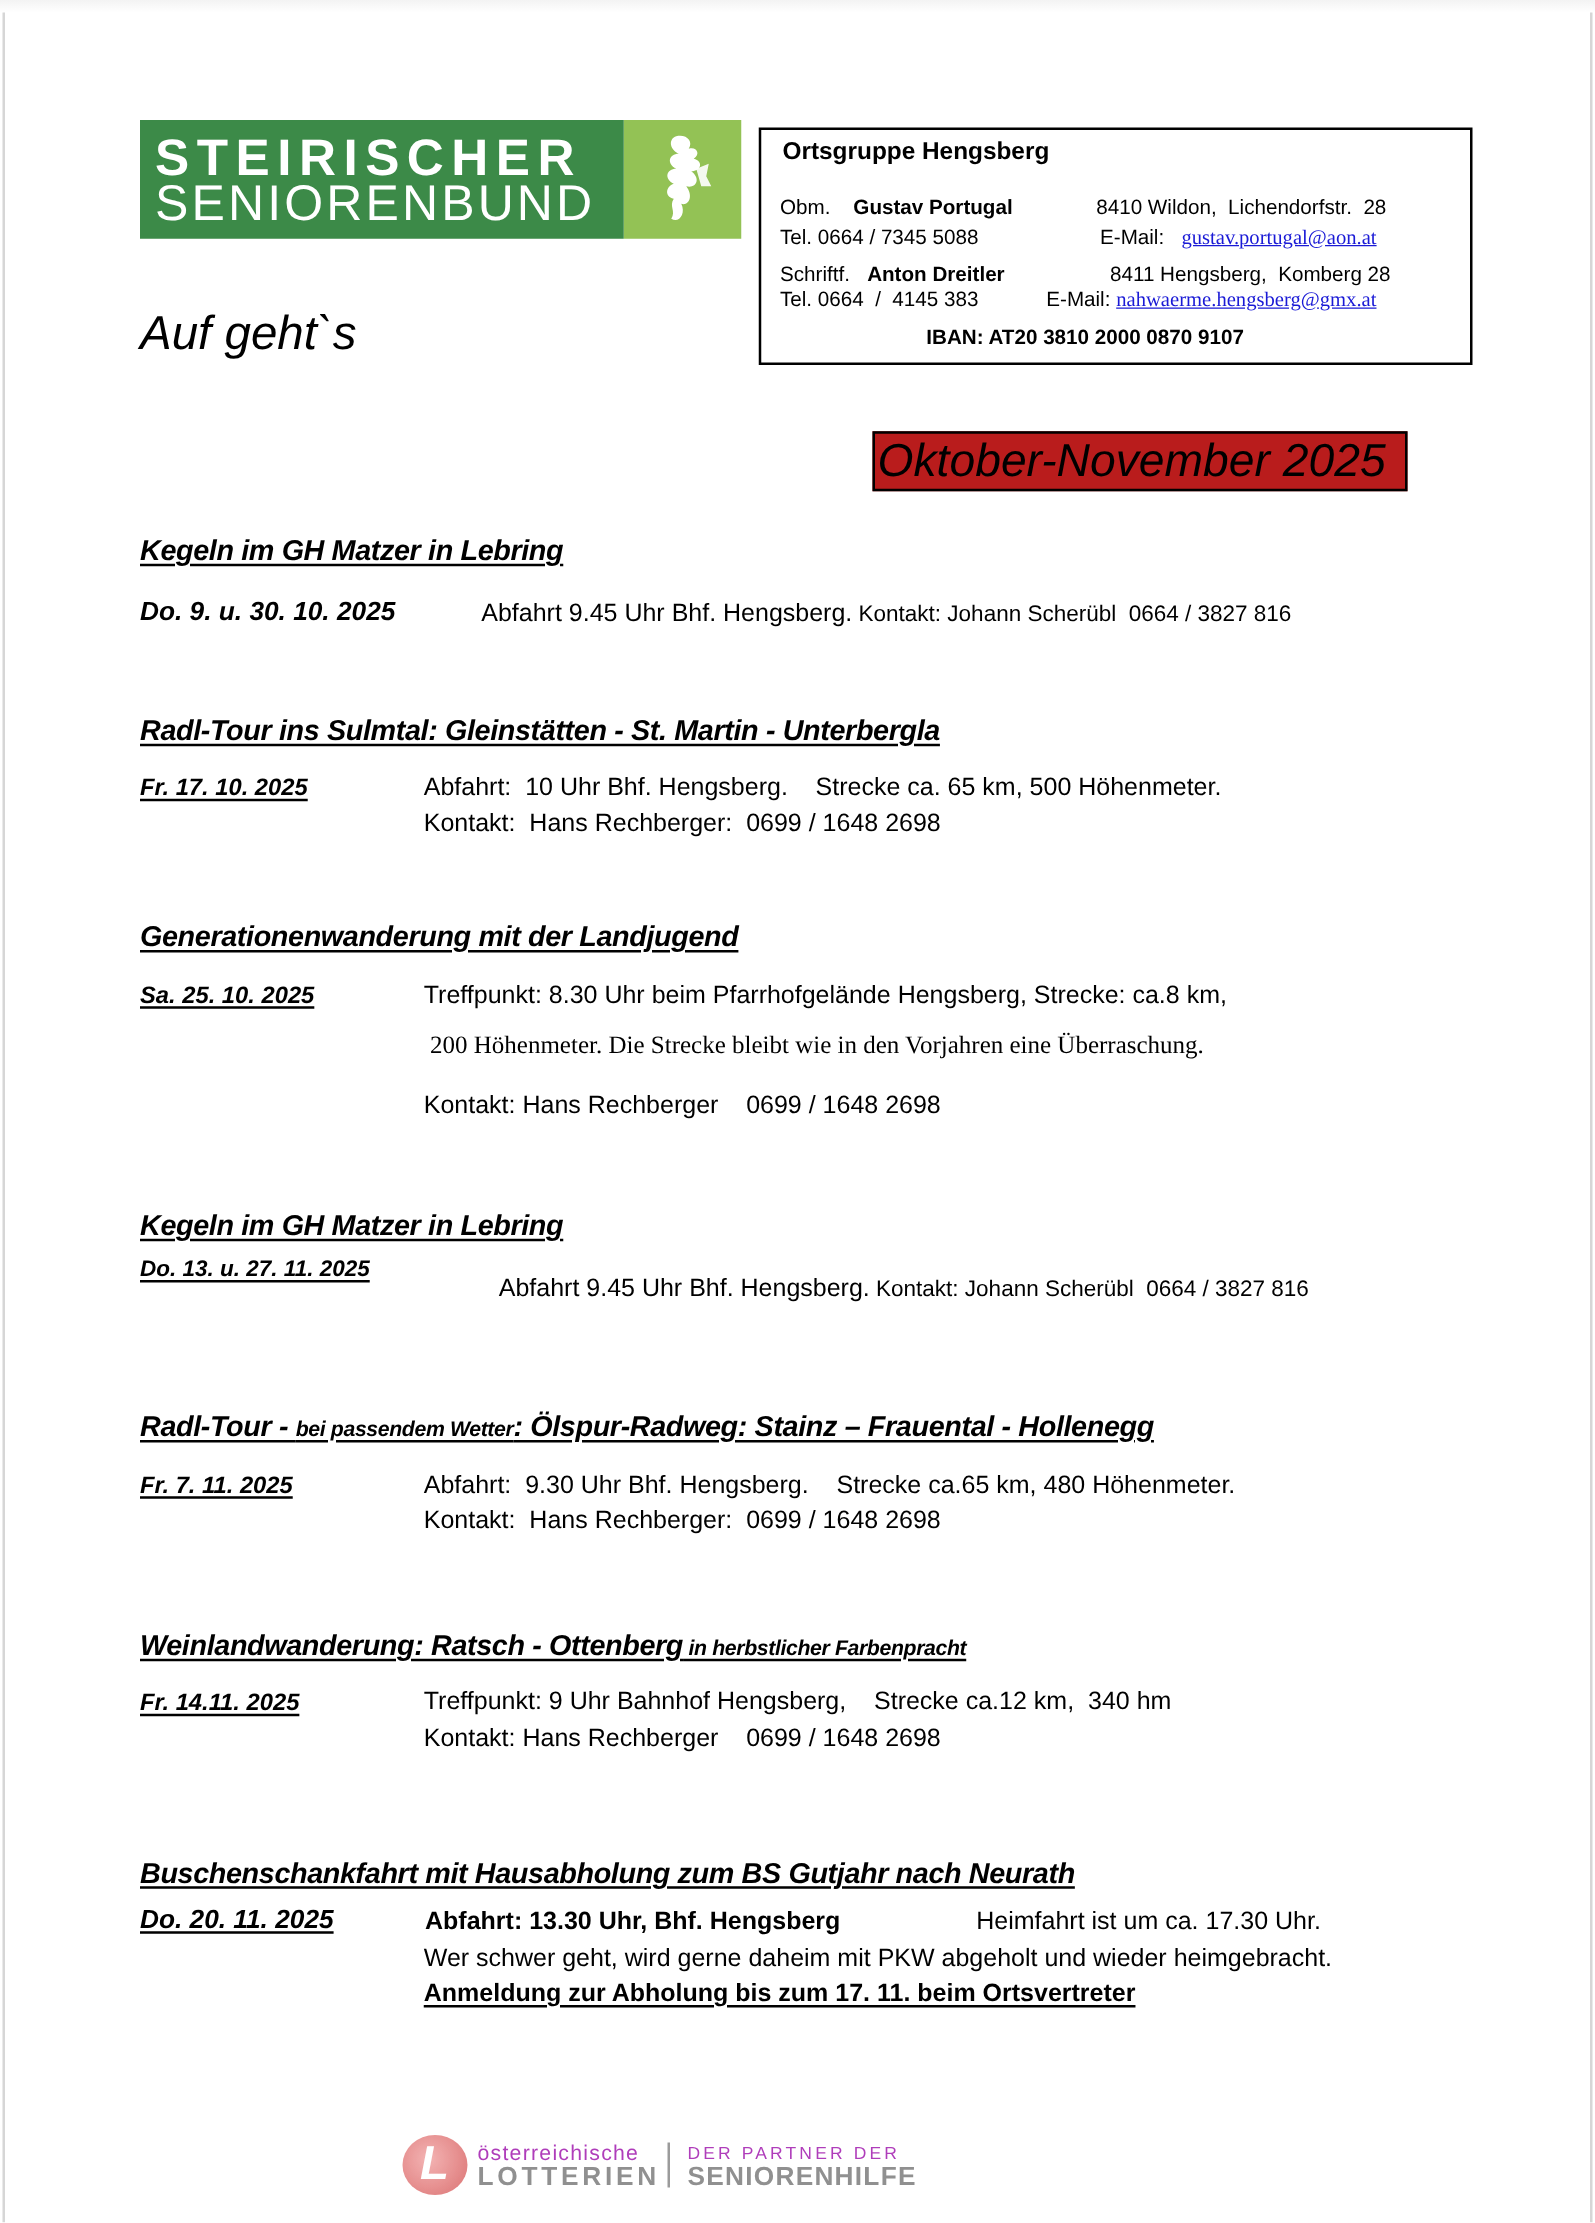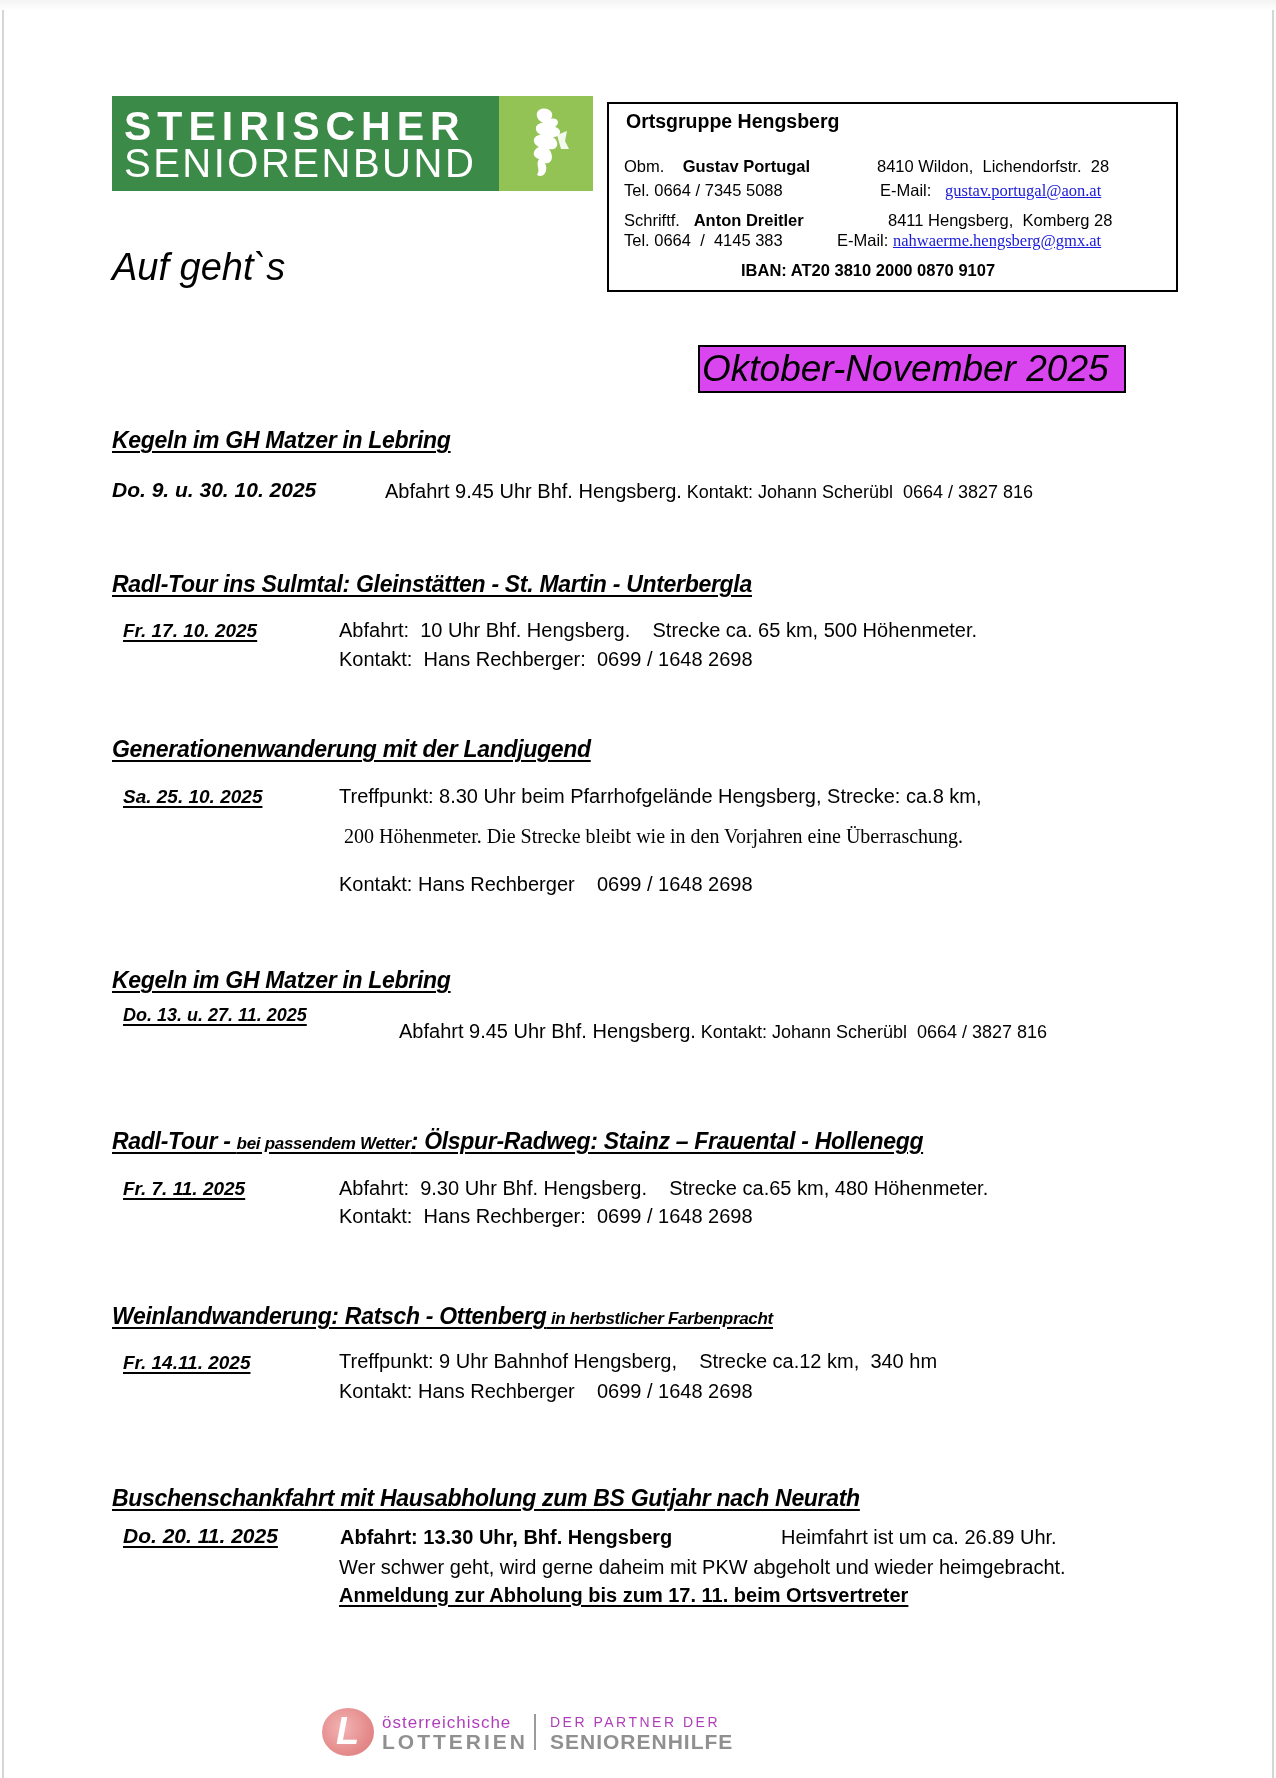--- a/index.html
+++ b/index.html
@@ -22,28 +22,28 @@
   
   .contact { position:absolute; left:607px; top:102px; width:567px; height:186px; border:2px solid #000; }
   .contact .row { position:absolute; font-size:16.5px; white-space:pre; line-height:20px; }
   .contact .title { left:17px; top:7px; font-weight:bold; font-size:19.5px; }
   .b { font-weight:bold; }
   .link { color:#1a1ad6; text-decoration:underline; font-family:"Liberation Serif", serif; font-size:16.5px; }
   .iban { font-weight:bold; font-size:16.5px; }
 
   .aufgehts { position:absolute; left:112px; top:246px; font-style:italic; font-size:38px; }
 
-  .month { position:absolute; left:698px; top:345px; width:422px; height:44px; background:#d946ef;
+  .month { position:absolute; left:698px; top:345px; width:422px; height:44px; background:#b91c1c;
     border:2px solid #000; font-style:italic; font-size:37px; line-height:44px; padding-left:2px; box-sizing:content-box; white-space:nowrap; }
 
   .event-title { position:absolute; left:112px; font-weight:bold; font-style:italic; font-size:23px;
     text-decoration:underline; text-decoration-thickness:2px; text-underline-offset:3px; white-space:nowrap; letter-spacing:-0.3px; }
   .event-title .small { font-size:17px; }
   .date { position:absolute; left:112px; font-weight:bold; font-style:italic; font-size:21px; white-space:nowrap; }
-  .date.ul { text-decoration:underline; text-decoration-thickness:2px; text-underline-offset:3px; font-size:19px;margin-left:11px; }
+  .date.ul { text-decoration:underline; text-decoration-thickness:2px; text-underline-offset:3px; font-size:19px; }
   .info { position:absolute; font-size:20px; white-space:pre; }
   .info .sm { font-size:18px; }
   .info.bold { font-weight:bold; }
   .info.bu { font-weight:bold; text-decoration:underline; text-decoration-thickness:2px; text-underline-offset:3px; }
 
   
   .footer { position:absolute; left:322px; top:1707px; height:50px; display:flex; align-items:center; opacity:0.85; }
   .lotto-ball { width:52px; height:48px; border-radius:50%; background:radial-gradient(circle at 40% 40%, #f2a7a7, #d55a5a); position:relative; }
   .lotto-ball:after { content:"L"; position:absolute; left:14px; top:2px; color:#fff; font-weight:bold; font-style:italic; font-size:38px; }
   .lotto-text { margin-left:8px; display:flex; flex-direction:column; line-height:19px; }
@@ -118,21 +118,21 @@
 <div class="info" style="left:339px; top:1205px;">Kontakt:  Hans Rechberger:  0699 / 1648 2698</div>
 
 <div class="event-title" style="top:1303px;"><span>Weinlandwanderung:  Ratsch  - Ottenberg</span><span class="small"> in herbstlicher Farbenpracht</span></div>
 <div class="date ul" style="top:1352px;">Fr. 14.11. 2025</div>
 <div class="info" style="left:339px; top:1350px;">Treffpunkt: 9 Uhr Bahnhof Hengsberg,    Strecke ca.12 km,  340 hm</div>
 <div class="info" style="left:339px; top:1380px;">Kontakt: Hans Rechberger    0699 / 1648 2698</div>
 
 <div class="event-title" style="top:1485px;">Buschenschankfahrt mit Hausabholung zum BS Gutjahr nach Neurath</div>
 <div class="date ul" style="top:1524px; font-size:21px;">Do. 20. 11. 2025</div>
 <div class="info bold" style="left:340px; top:1526px;">Abfahrt: 13.30 Uhr, Bhf. Hengsberg</div>
-<div class="info" style="left:781px; top:1526px;">Heimfahrt ist um ca. 26.89 Uhr.</div>
+<div class="info" style="left:781px; top:1526px;">Heimfahrt ist um ca. 17.30 Uhr.</div>
 <div class="info" style="left:339px; top:1556px;">Wer schwer geht, wird gerne daheim mit PKW abgeholt und wieder heimgebracht.</div>
 <div class="info bu" style="left:339px; top:1584px;">Anmeldung zur Abholung bis zum 17. 11. beim Ortsvertreter</div>
 
 <div class="footer">
   <div class="lotto-ball"></div>
   <div class="lotto-text">
     <span class="lt1">österreichische</span>
     <span class="lt2">LOTTERIEN</span>
   </div>
   <div class="sep"></div>

